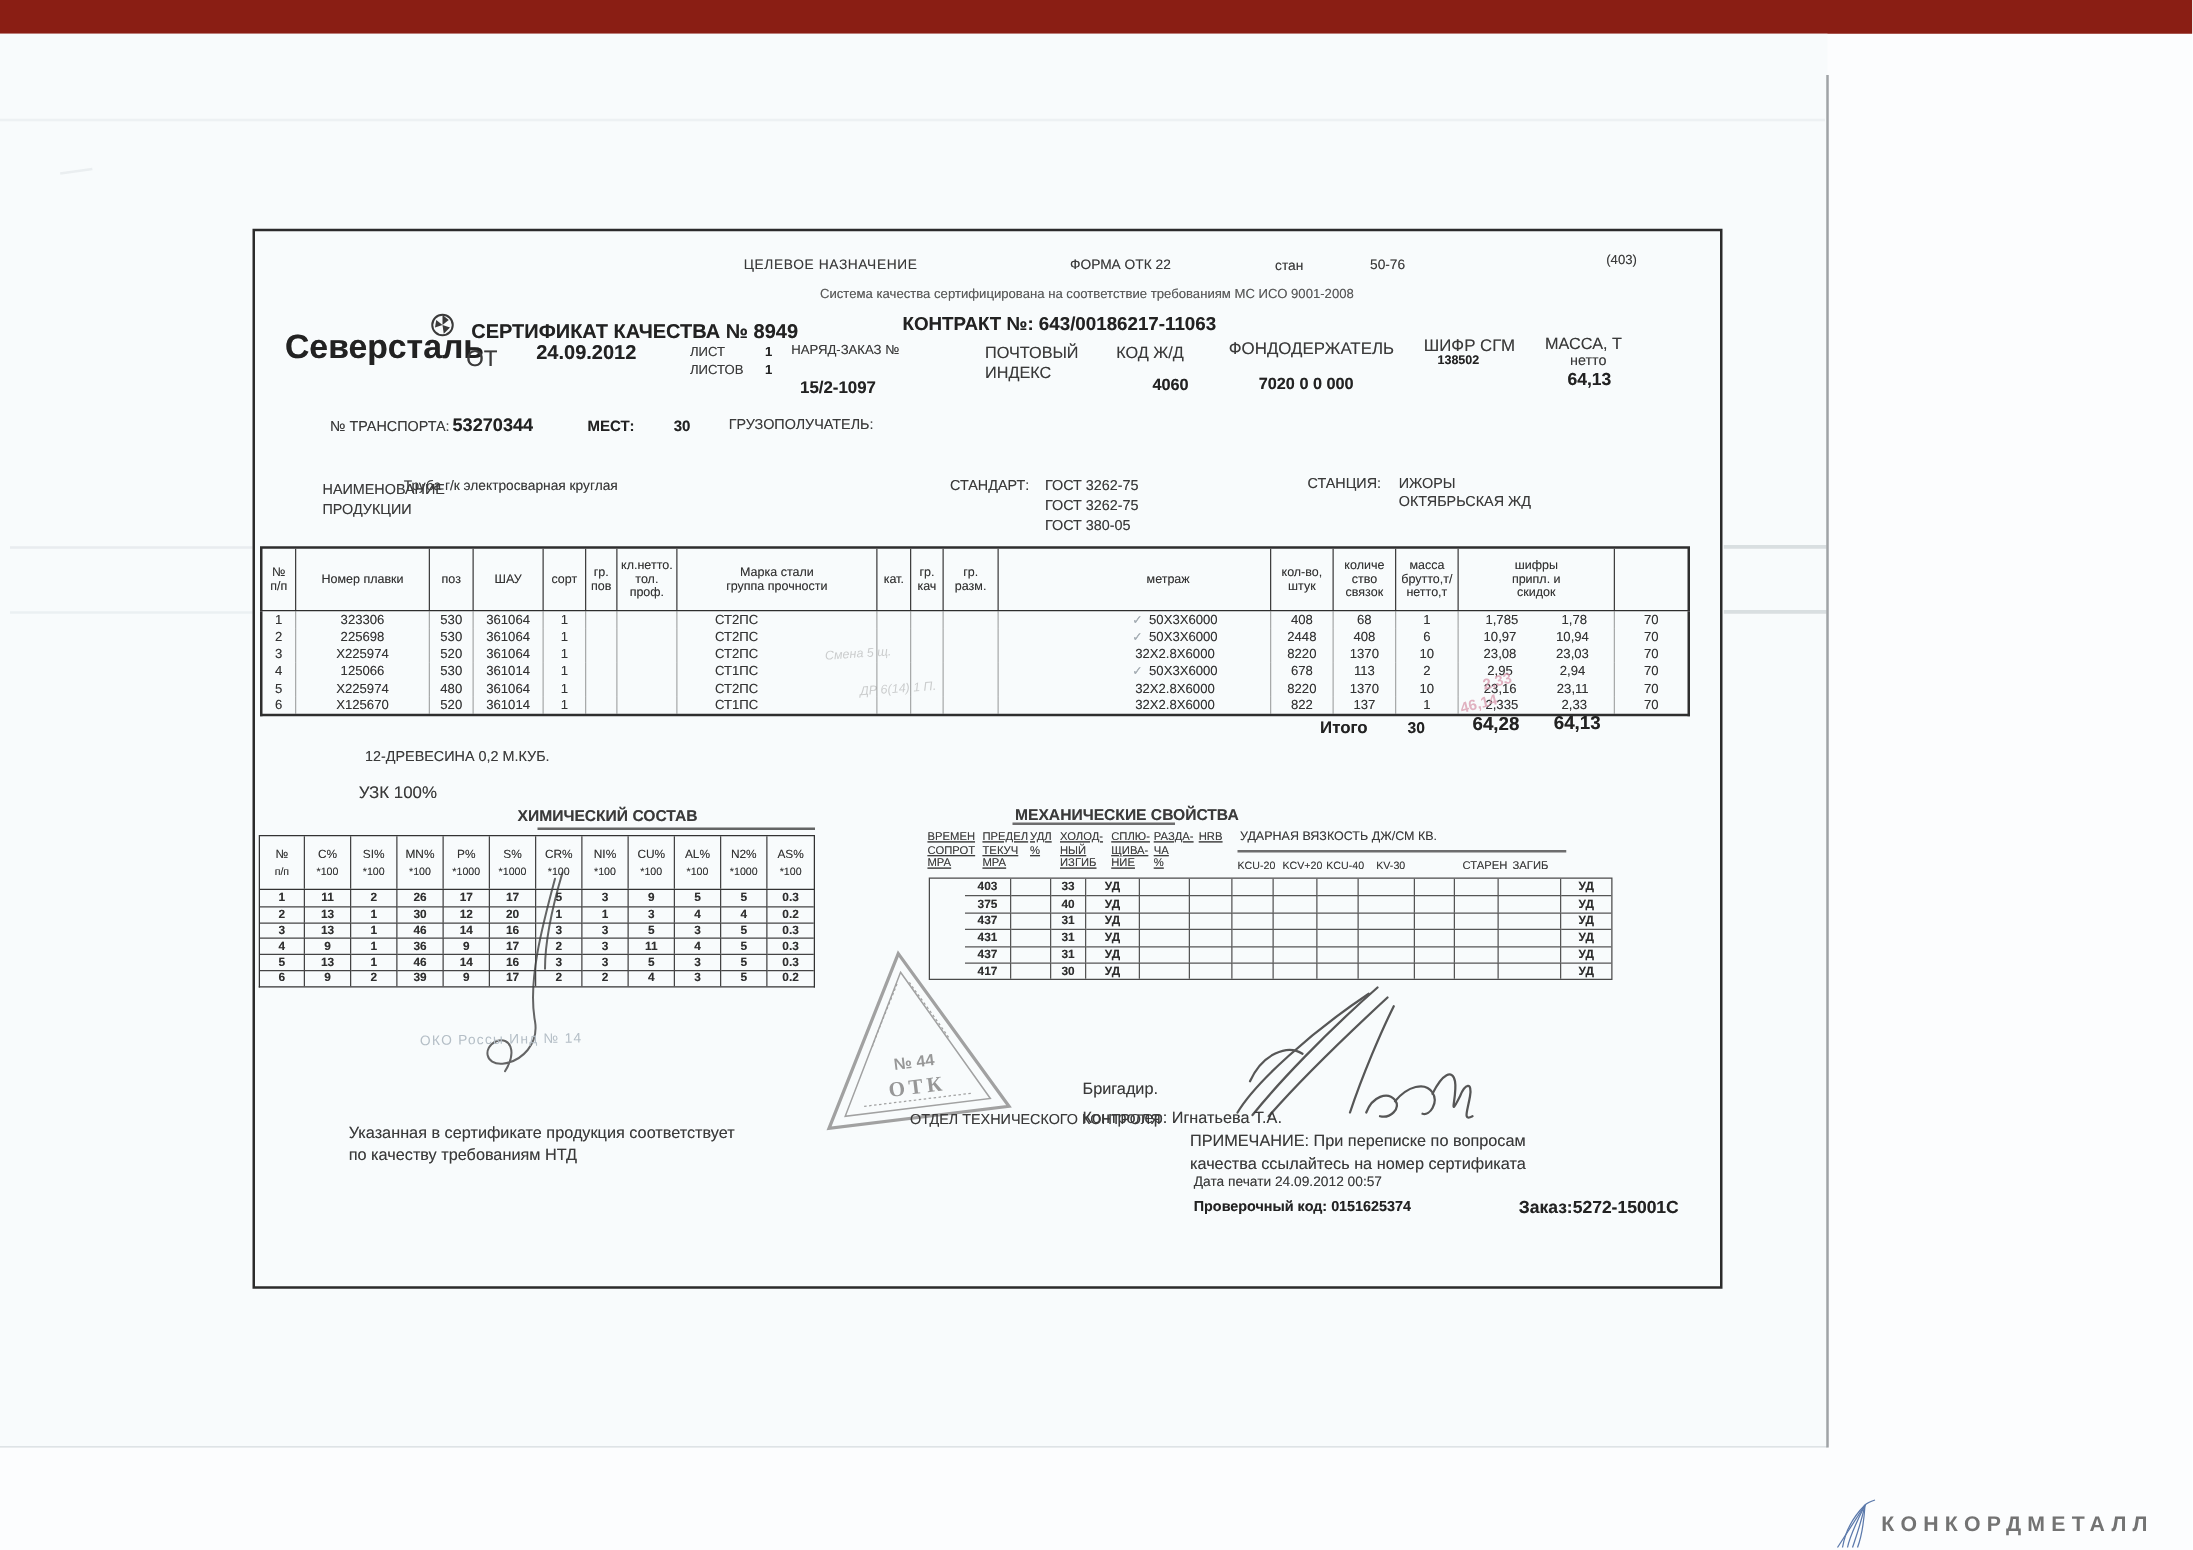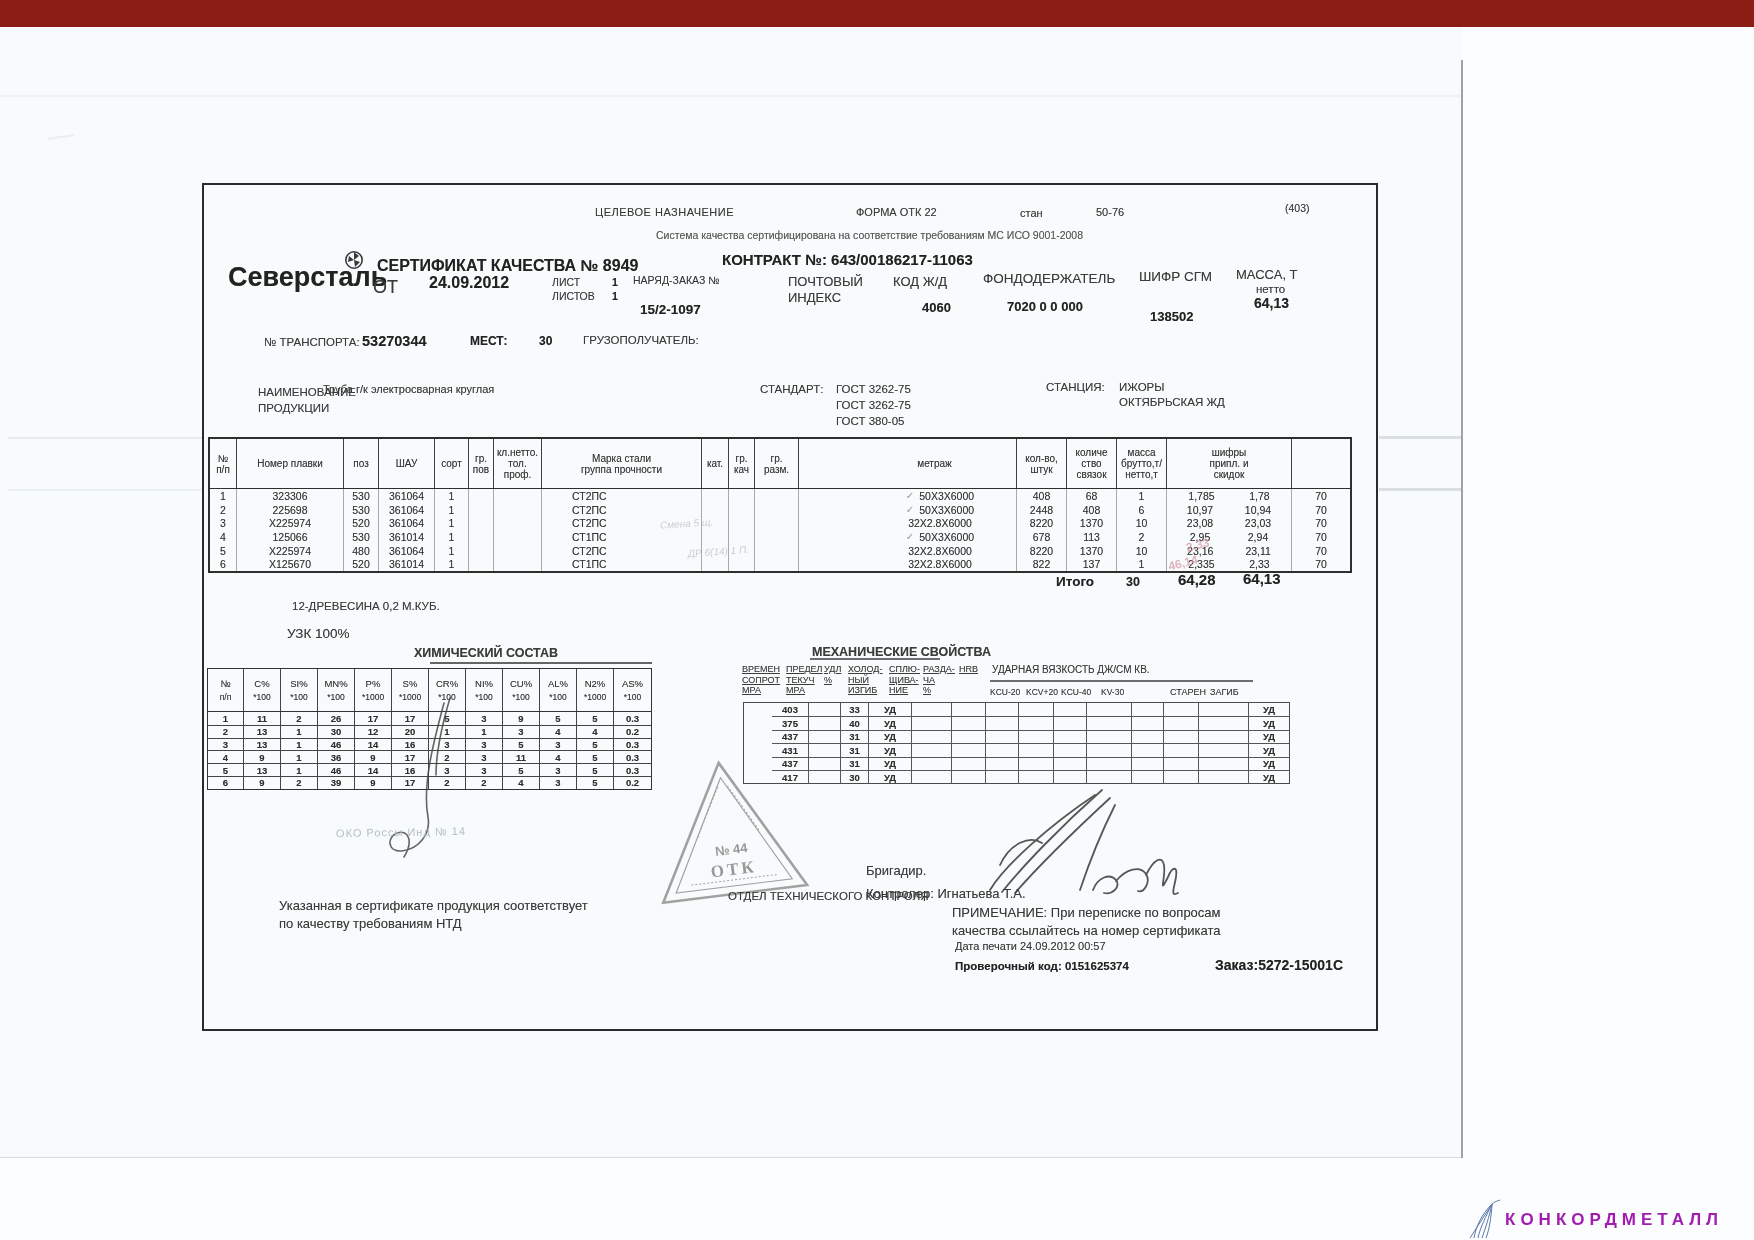--- a/index.html
+++ b/index.html
@@ -49,21 +49,21 @@
     grid-template-columns:37px 32px 28px 43px 40px 34px 33px 35px 33px 45px 32px 35px 50px 40px;grid-auto-rows:13.4px;padding-left:28px;}
   .mcell{border-right:1px solid #555;border-top:1px solid #555;display:flex;align-items:center;justify-content:center;
          font-size:9.5px;font-weight:bold;color:#2e2e2e;text-shadow:0 0 .4px rgba(80,80,80,.5);}
   #mech-body .mcell:nth-child(14n){border-right:none;}
   #mech-body .mcell:nth-child(-n+14){border-top:none;}
   .mhl{font-size:9px;line-height:10.5px;color:#3d3d3d;}
   .line{position:absolute;background:#4a4a4a;}
   .handwriting{position:absolute;color:#777;font-style:italic;opacity:.35;white-space:nowrap;}
   .pink{position:absolute;color:#d899ad;font-weight:bold;opacity:.75;white-space:nowrap;}
   .faintstamp{position:absolute;color:#b4bec6;letter-spacing:1px;white-space:nowrap;}
-  .konkord-text{position:absolute;left:1505px;top:1210px;font-size:17px;letter-spacing:5px;color:#a21caf;font-weight:bold;}
+  .konkord-text{position:absolute;left:1505px;top:1210px;font-size:17px;letter-spacing:5px;color:#737373;font-weight:bold;}
   svg{position:absolute;overflow:visible;}
 </style>
 </head>
 <body>
 
 <div class="canvas">
   <div class="topbar"></div>
   <div class="sheet"></div>
   <div class="sheet-edge"></div>
   <div class="sheet-bottom"></div>
@@ -101,21 +101,21 @@
   <div class="t b" style="left:612px;top:290px;font-size:10.5px">1</div>
   <div class="t" style="left:633px;top:274px;font-size:10.5px">НАРЯД-ЗАКАЗ №</div>
   <div class="t b" style="left:640px;top:302px;font-size:13.5px">15/2-1097</div>
   <div class="t" style="left:788px;top:274px;font-size:13px">ПОЧТОВЫЙ</div>
   <div class="t" style="left:788px;top:290px;font-size:13px">ИНДЕКС</div>
   <div class="t" style="left:893px;top:274px;font-size:13px">КОД Ж/Д</div>
   <div class="t b" style="left:922px;top:300px;font-size:13px">4060</div>
   <div class="t" style="left:983px;top:271px;font-size:13.5px">ФОНДОДЕРЖАТЕЛЬ</div>
   <div class="t b" style="left:1007px;top:299px;font-size:13px">7020 0 0 000</div>
   <div class="t" style="left:1139px;top:269px;font-size:13.5px">ШИФР СГМ</div>
-  <div class="t b" style="left:1150px;top:309px;font-size:13px">138502</div>
+  <div class="t b" style="left:1150px;top:283px;font-size:10px">138502</div>
   <div class="t" style="left:1236px;top:267px;font-size:13px">МАССА, Т</div>
   <div class="t" style="left:1256px;top:283px;font-size:11.5px">нетто</div>
   <div class="t b" style="left:1254px;top:295px;font-size:14px">64,13</div>
 
   <div class="t" style="left:264px;top:336px;font-size:11.5px">№ ТРАНСПОРТА:</div>
   <div class="t b" style="left:362px;top:333px;font-size:14.5px">53270344</div>
   <div class="t b" style="left:470px;top:334px;font-size:12px">МЕСТ:</div>
   <div class="t b" style="left:539px;top:334px;font-size:12px">30</div>
   <div class="t" style="left:583px;top:334px;font-size:11.5px">ГРУЗОПОЛУЧАТЕЛЬ:</div>
 

